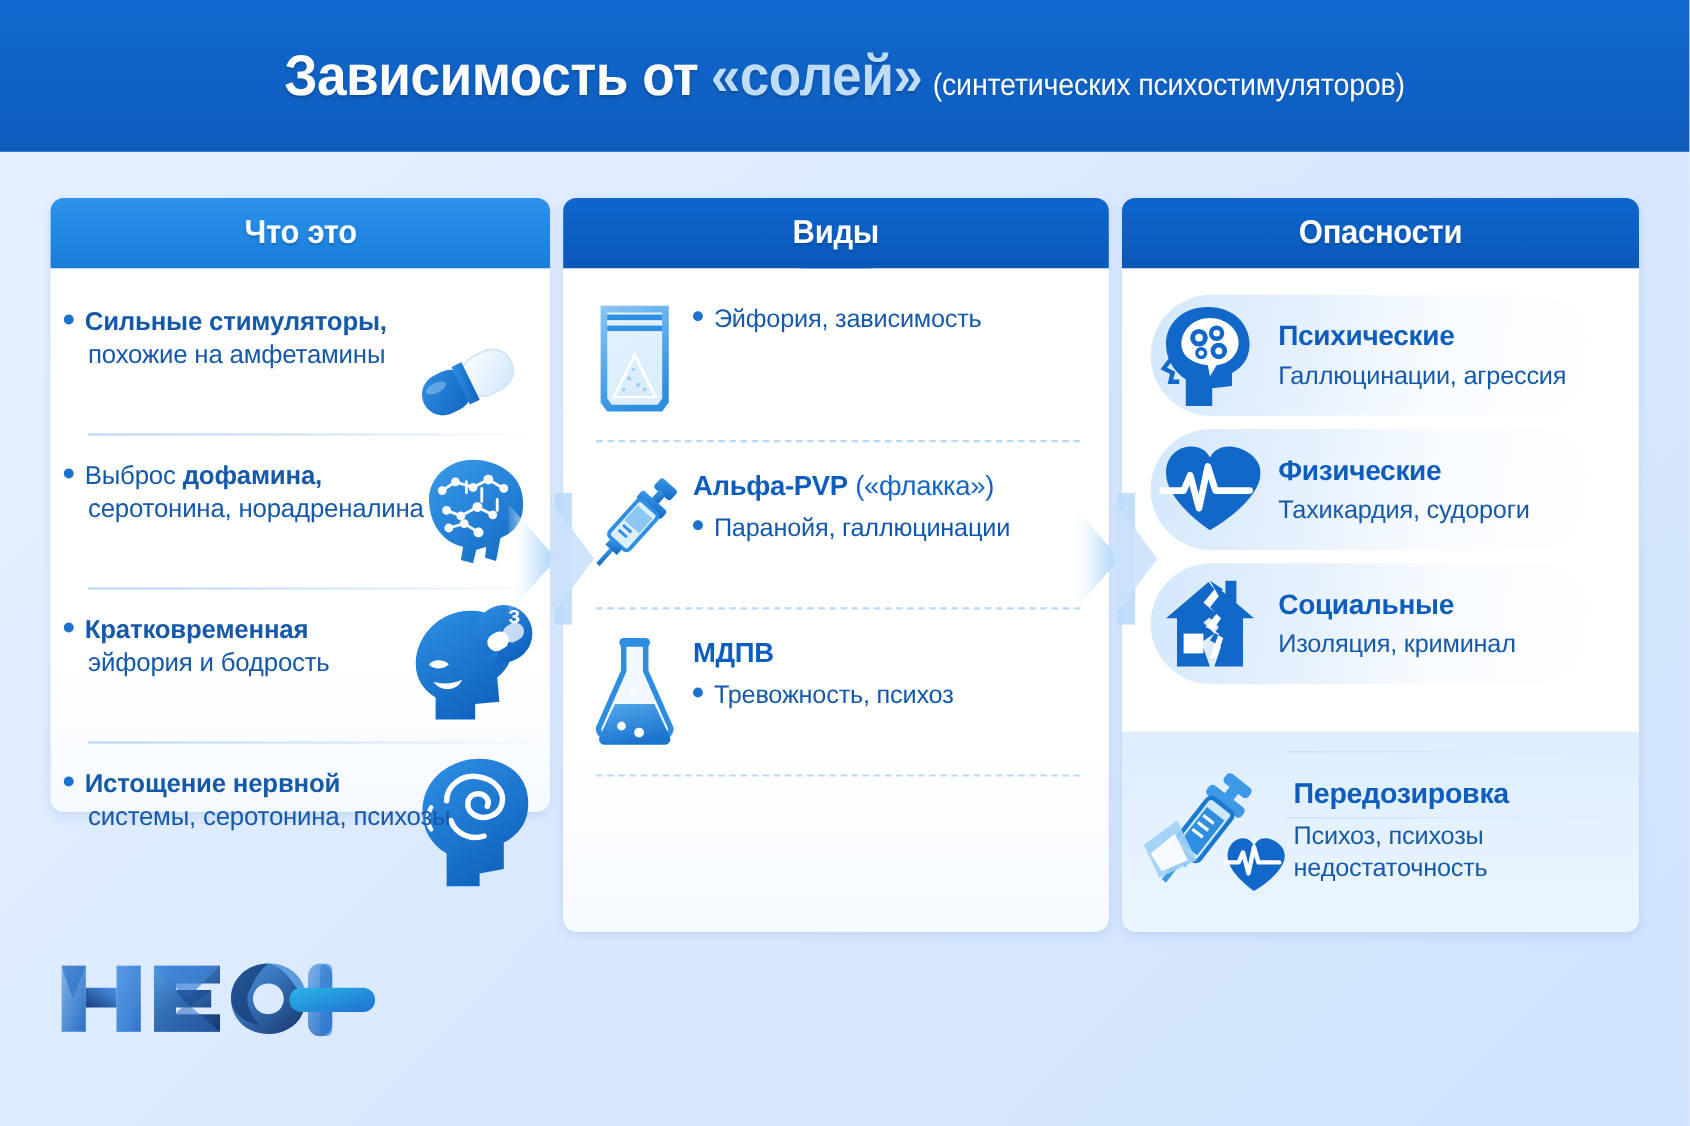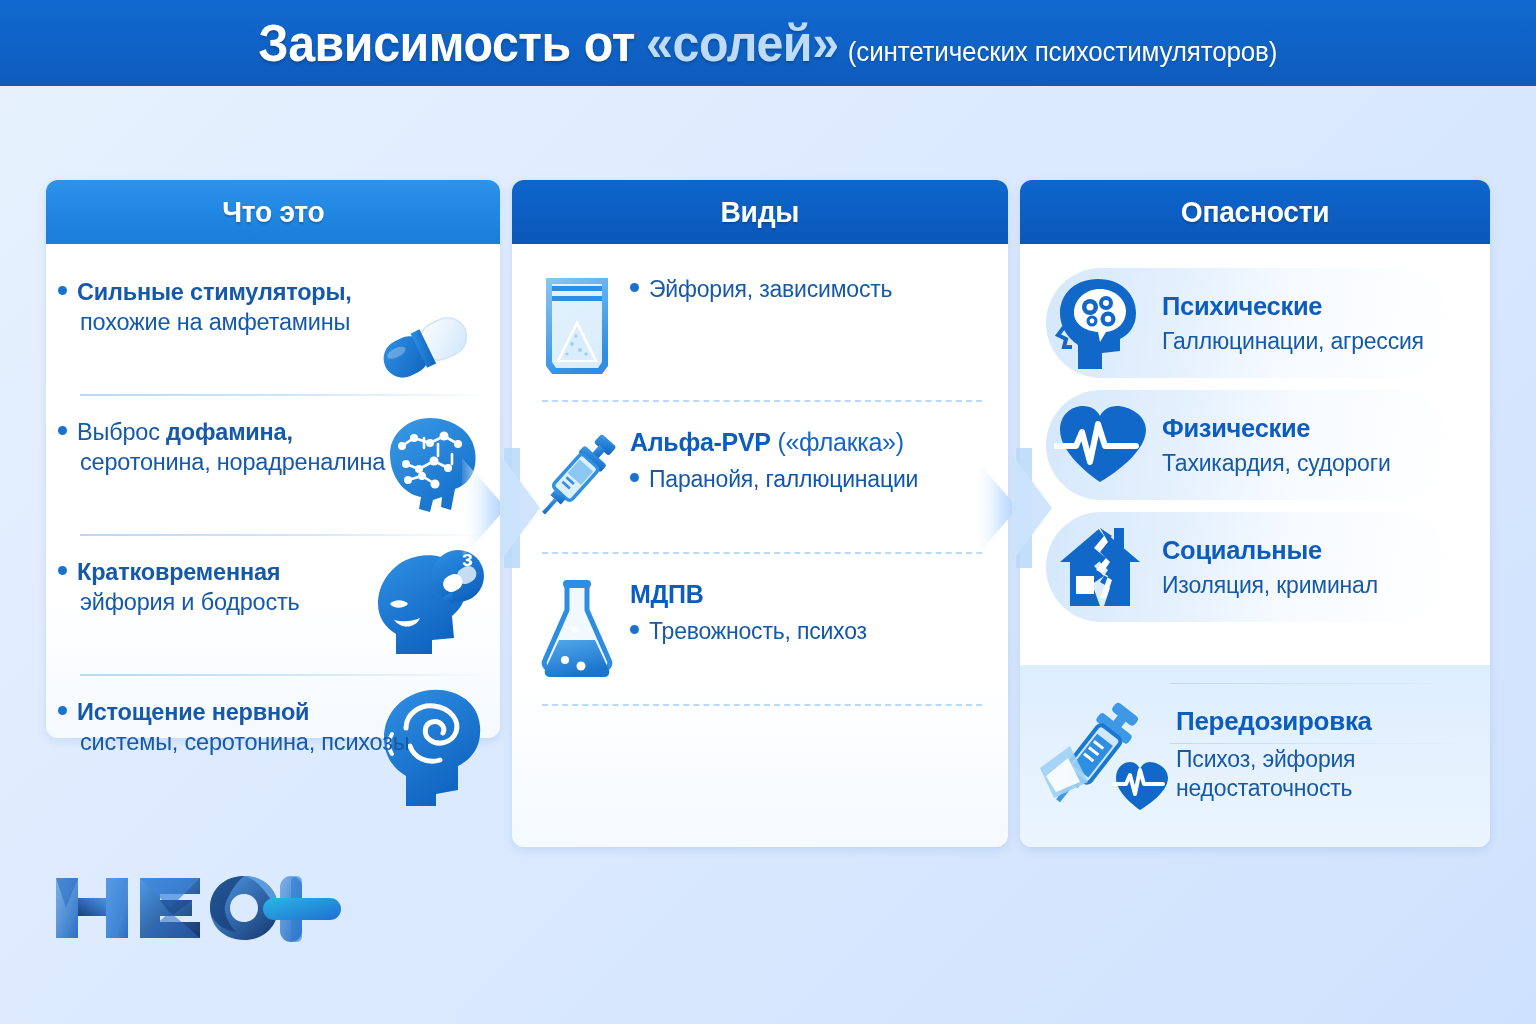--- a/index.html
+++ b/index.html
@@ -14,21 +14,21 @@
   body {
     font-family: "Liberation Sans", "DejaVu Sans", sans-serif;
     background: linear-gradient(135deg, #e8f2fe 0%, #dceaff 45%, #cfe2fd 100%);
     position: relative;
   }
 
   
   .topbar {
     position: absolute;
     left: 0; top: 0;
-    width: 1536px; height: 86px;
+    width: 1536px; height: 138px;
     background: linear-gradient(180deg, #1169cf 0%, #0f62c6 50%, #0d5cbc 100%);
     display: flex;
     align-items: center;
     justify-content: center;
     overflow: hidden;
   }
   .title-wrap {
     display: flex;
     align-items: baseline;
     white-space: nowrap;
@@ -692,21 +692,21 @@
           <path d="M4 72 L34 50 L52 86 L18 102 Z" fill="#9fd0f5" opacity="0.9"></path>
           <path d="M10 80 L32 62 L44 86 L20 96 Z" fill="#ffffff" opacity="0.9"></path>
           <g transform="translate(78,60)">
             <path d="M26 54S2 38 2 22C2 12 9 6 16 6c5 0 8 3 10 7 2-4 5-7 10-7 7 0 18 6 18 16 0 16-28 32-28 32z" fill="#1168c8"></path>
             <path d="M0 28h12l4-9 5 19 5-24 4 14h19" fill="none" stroke="#ffffff" stroke-width="4" stroke-linejoin="round" stroke-linecap="round"></path>
           </g>
         </svg>
       </div>
       <div class="od-text">
         <div class="od-title">Передозировка</div>
-        <div class="od-sub">Психоз, эйфория</div>
+        <div class="od-sub">Психоз, психозы</div>
         <div class="od-sub">недостаточность</div>
       </div>
     </div>
 
   </div>
 </div>
 
 <div class="logo">
   <svg width="300" height="80" viewBox="0 0 300 80">
     <defs>

